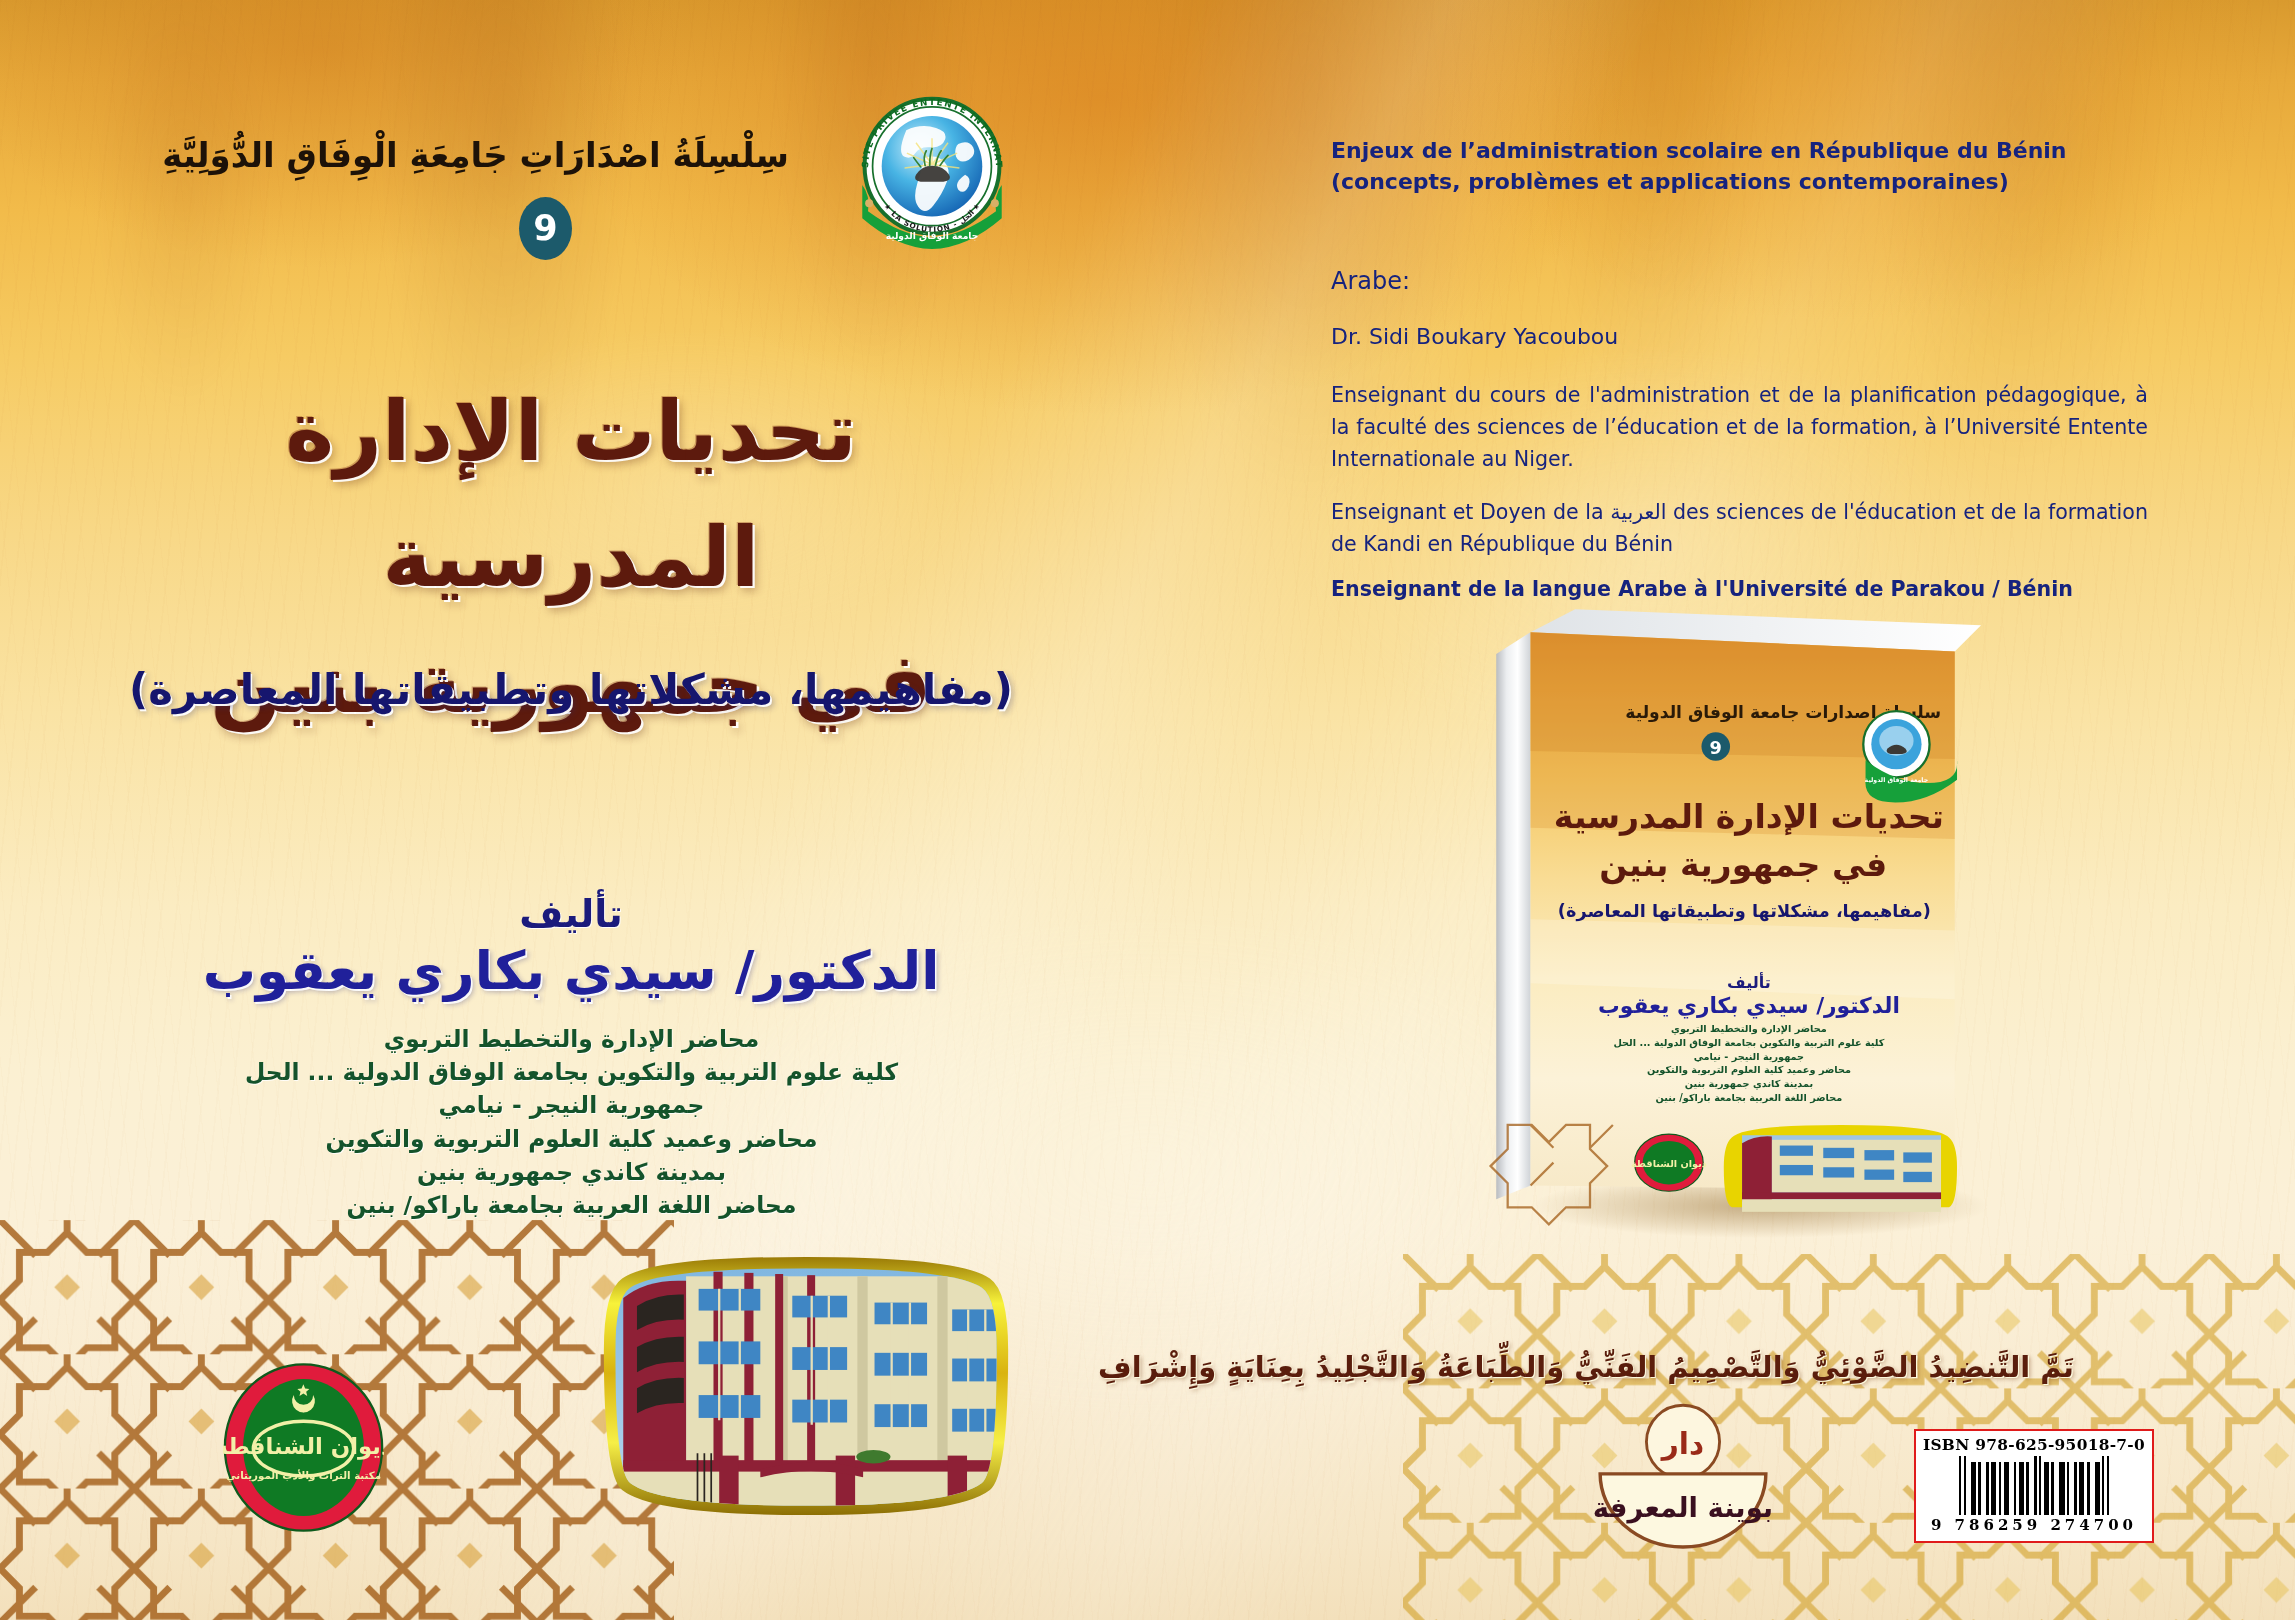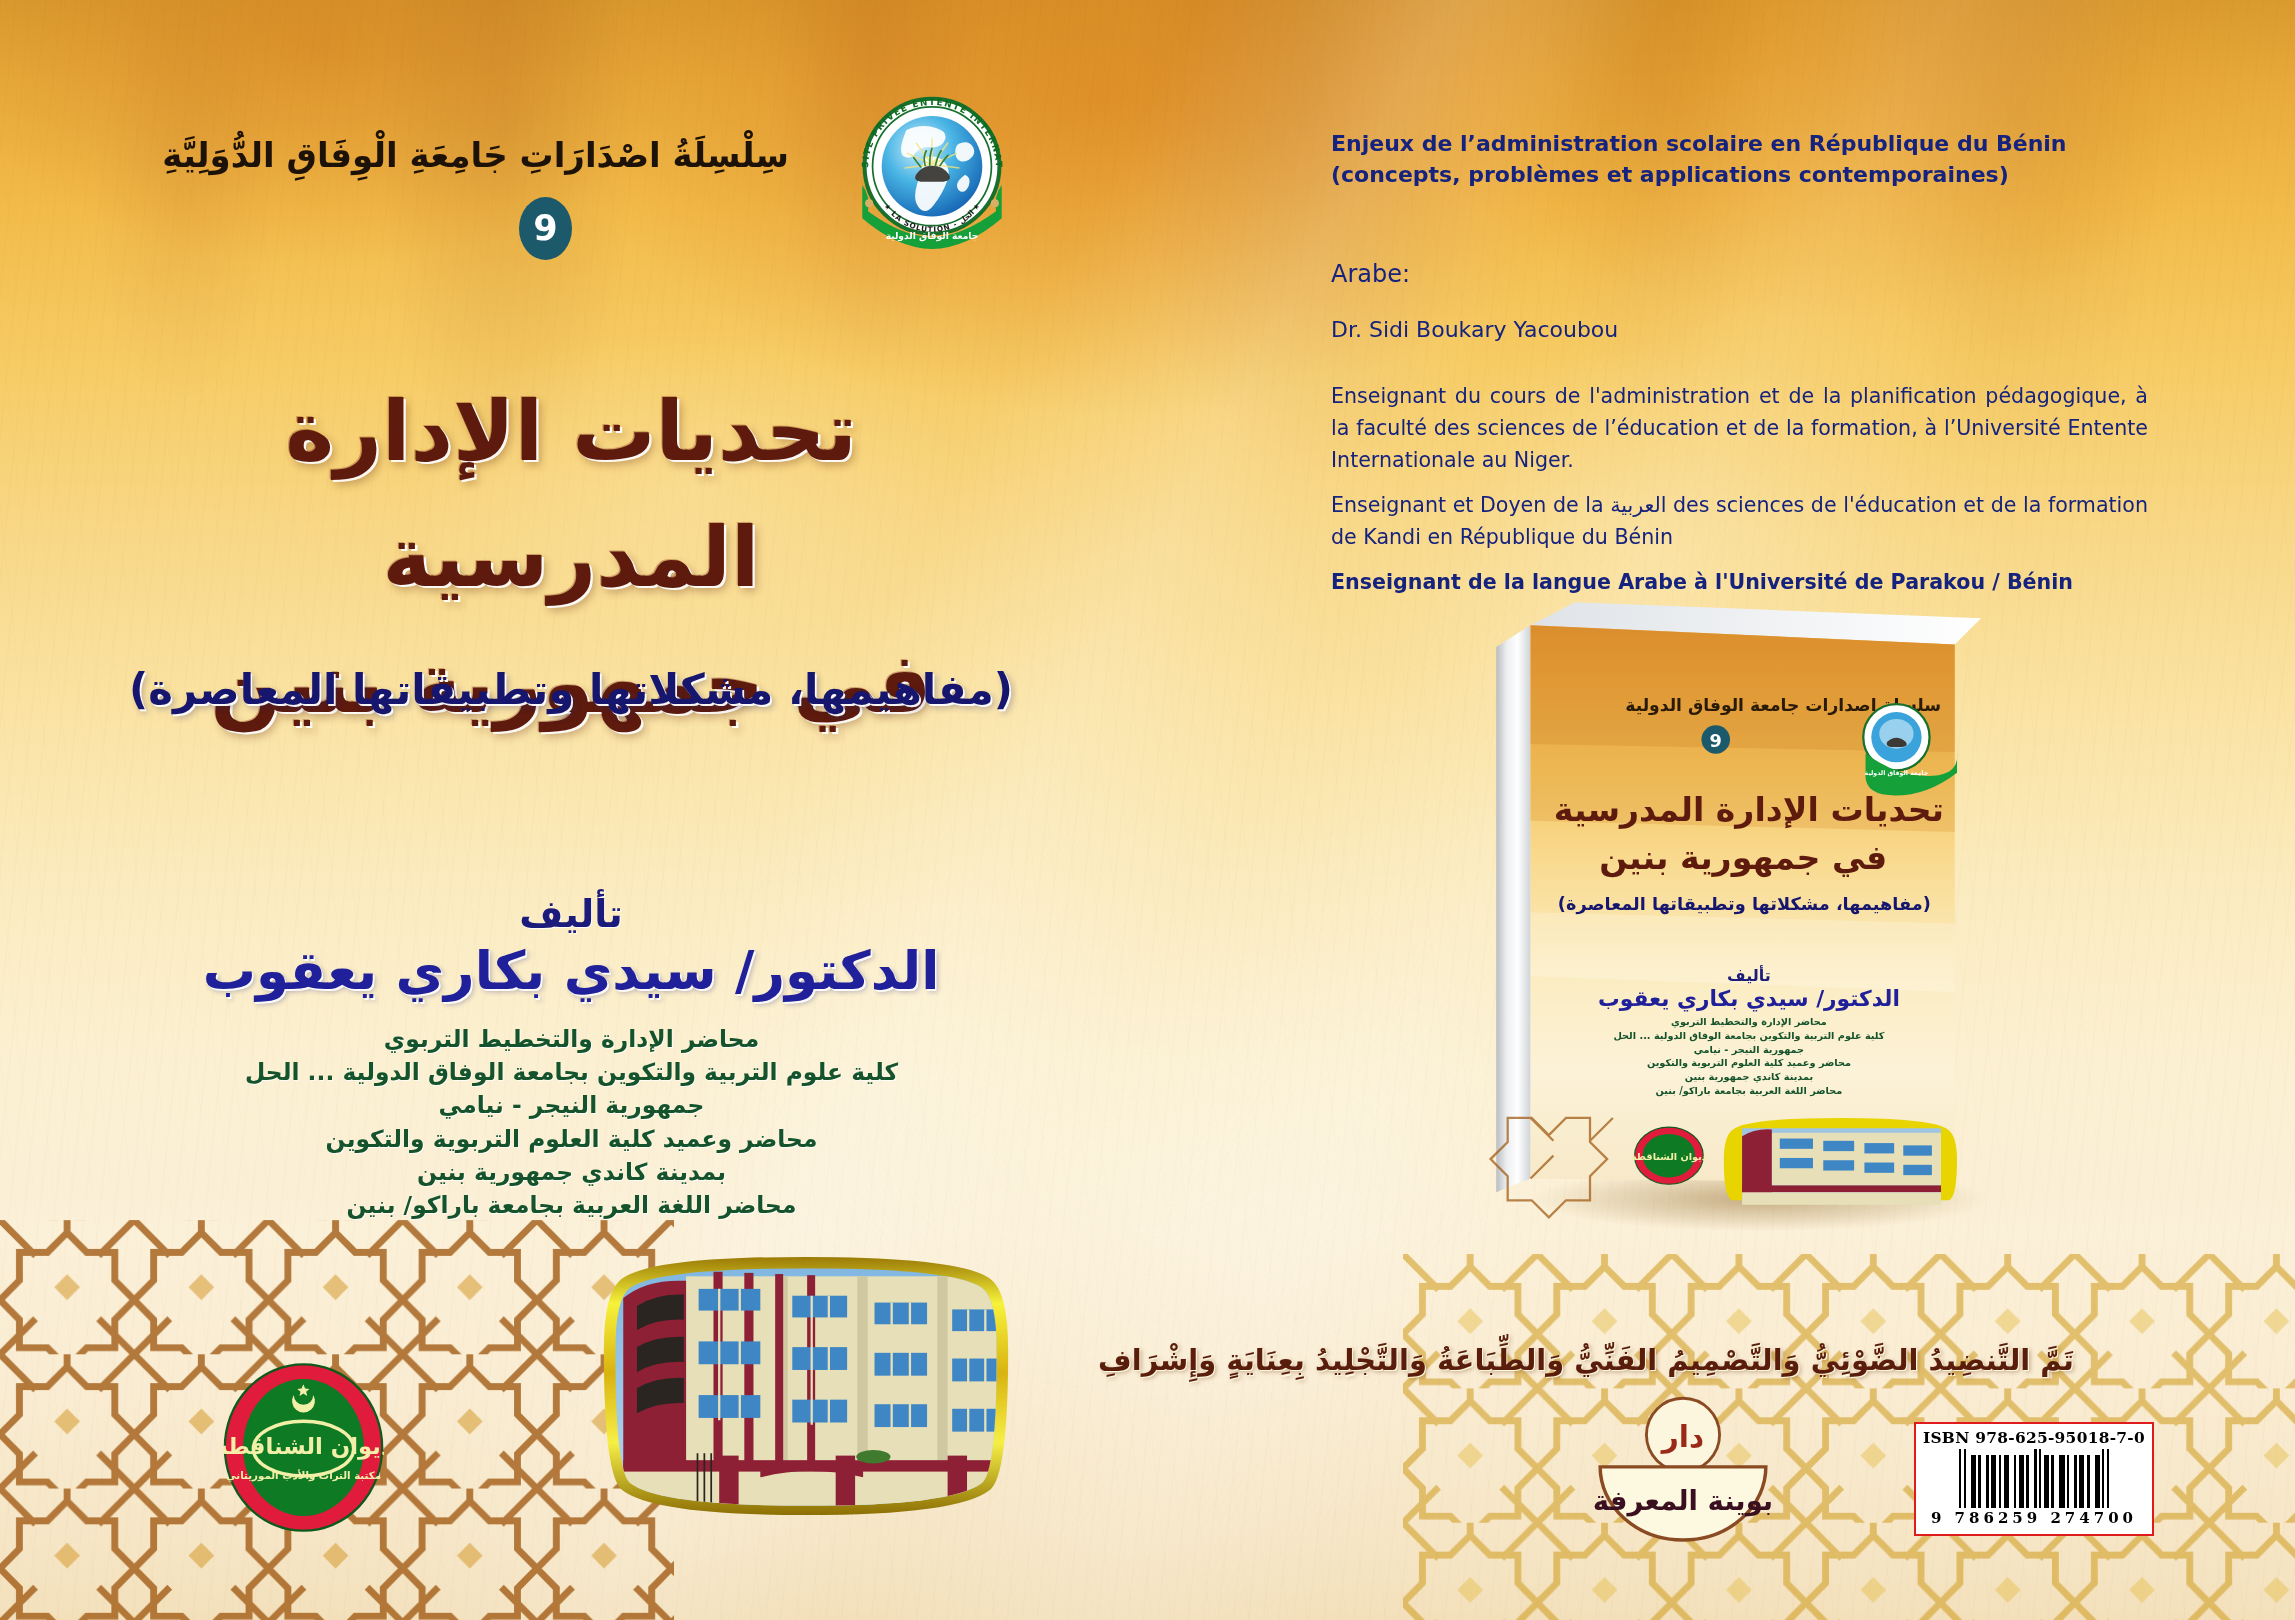--- a/index.html
+++ b/index.html
@@ -51,21 +51,21 @@
       linear-gradient(118deg, rgba(255,255,255,0) 55%, rgba(255,255,255,.45) 62%, rgba(255,255,255,0) 69%);
   }
 
   
   .geo { position:absolute; bottom:0; pointer-events:none; }
   .geo-left  { left:0;  width:674px; height:400px; opacity:.85; }
   .geo-right { right:0; width:892px; height:366px; opacity:.70; }
 
   
   .front { position:absolute; left:0; top:0; width:1132px; height:1620px; }
-  .back  { position:absolute; left:1160px; top:0; width:1135px; height:1264px; }
+  .back  { position:absolute; left:1160px; top:7px; width:1135px; height:1264px; }
 
   
   .series-row {
     position:absolute; left:229px; top:130px; width:777px; height:149px;
   }
   .series-text {
     position:absolute; right:217px; top:5px; width:503px;
     direction:rtl; text-align:center;
     font-family:"DejaVu Sans","Liberation Sans",sans-serif;
     font-size:34px; font-weight:700; color:#1d1208;
@@ -146,21 +146,21 @@
     position:absolute; left:171px; top:260px; width:817px;
     font-size:24px; font-weight:400; color:#16237e;
   }
   .fr-auteur-name {
     position:absolute; left:171px; top:317px; width:817px;
     font-size:22px; font-weight:400; color:#16237e;
   }
   .fr-p { position:absolute; left:171px; width:817px;
     font-size:20.6px; font-weight:400; line-height:1.56; color:#16237e;
     text-align:justify; }
-  .fr-p1 { top:372px;margin-top:8px; }
+  .fr-p1 { top:372px; }
   .fr-p2 { top:489px; }
   .fr-p3 { top:566px;font-weight:bold; }
 
   
   .mock { position:absolute; left:303px; top:592px; width:549px; height:646px; }
 
   
   .print-credit {
     position:absolute; left:154px; top:1315px; width:760px;
     direction:rtl; text-align:left; font-size:29px; font-weight:700;

